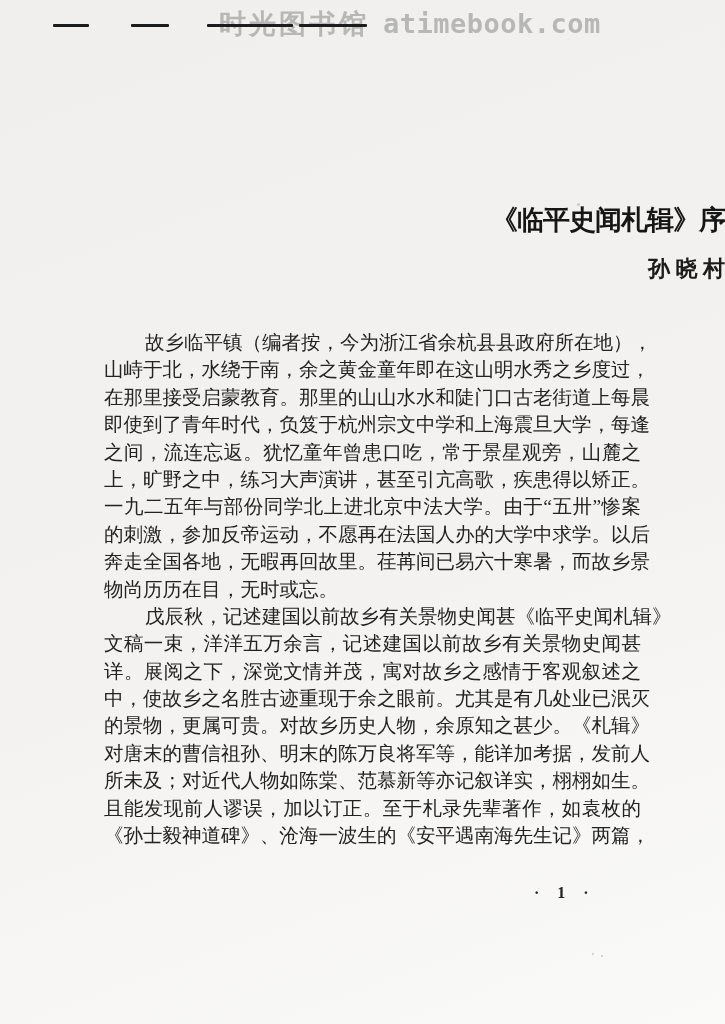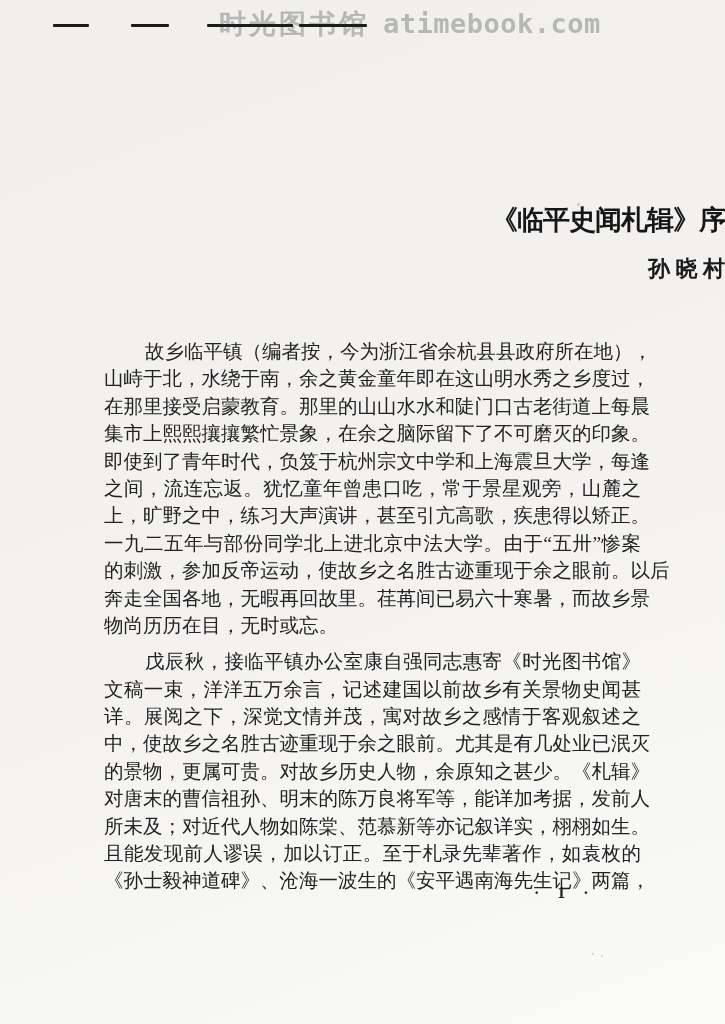--- a/index.html
+++ b/index.html
@@ -80,21 +80,21 @@
     font-size: 19.5px;
     line-height: 27.4px;
     color: #222;
   }
   .body-text .line {
     text-align: justify;
     text-align-last: justify;
     white-space: nowrap;
     height: 27.4px;
   }
-  .body-text .line.first { text-indent: 41px; margin-top: 9px; }
+  .body-text .line.first { text-indent: 41px; }
   .body-text .line.last  { text-align-last: left; white-space: normal; }
 
   .page-number {
     position: absolute;
     left: 534px; top: 884px;
     font-size: 16px;
     letter-spacing: 7px;
     color: #222;
     font-weight: bold;
   }
@@ -121,29 +121,28 @@
     <span class="wm-dash d4"></span>
   </div>
 
   <div class="doc-title">《临平史闻札辑》序</div>
   <div class="doc-author">孙 晓 村</div>
 
   <div class="body-text">
       <div class="line first">故乡临平镇（编者按，今为浙江省余杭县县政府所在地），</div>
       <div class="line">山峙于北，水绕于南，余之黄金童年即在这山明水秀之乡度过，</div>
       <div class="line">在那里接受启蒙教育。那里的山山水水和陡门口古老街道上每晨</div>
-      <div class="line">集市上熙熙攘攘繁忙景象，在余之脑际留下了不可磨灭的印象。</div>
       <div class="line">即使到了青年时代，负笈于杭州宗文中学和上海震旦大学，每逢</div>
       <div class="line">之间，流连忘返。犹忆童年曾患口吃，常于景星观旁，山麓之</div>
       <div class="line">上，旷野之中，练习大声演讲，甚至引亢高歌，疾患得以矫正。</div>
       <div class="line">一九二五年与部份同学北上进北京中法大学。由于“五卅”惨案</div>
-      <div class="line">的刺激，参加反帝运动，使故乡之名胜古迹重现于余之眼前。以后</div>
+      <div class="line">的刺激，参加反帝运动，不愿再在法国人办的大学中求学。以后</div>
       <div class="line">奔走全国各地，无暇再回故里。荏苒间已易六十寒暑，而故乡景</div>
       <div class="line last">物尚历历在目，无时或忘。</div>
-      <div class="line first">戊辰秋，接临平镇办公室康自强同志惠寄《时光图书馆》</div>
+      <div class="line first">戊辰秋，记述建国以前故乡有关景物史闻甚《临平史闻札辑》</div>
       <div class="line">文稿一束，洋洋五万余言，记述建国以前故乡有关景物史闻甚</div>
       <div class="line">详。展阅之下，深觉文情并茂，寓对故乡之感情于客观叙述之</div>
       <div class="line">中，使故乡之名胜古迹重现于余之眼前。尤其是有几处业已泯灭</div>
       <div class="line">的景物，更属可贵。对故乡历史人物，余原知之甚少。《札辑》</div>
       <div class="line">对唐末的曹信祖孙、明末的陈万良将军等，能详加考据，发前人</div>
       <div class="line">所未及；对近代人物如陈棠、范慕新等亦记叙详实，栩栩如生。</div>
       <div class="line">且能发现前人谬误，加以订正。至于札录先辈著作，如袁枚的</div>
       <div class="line">《孙士毅神道碑》、沧海一波生的《安平遇南海先生记》两篇，</div>
     </div>
 

